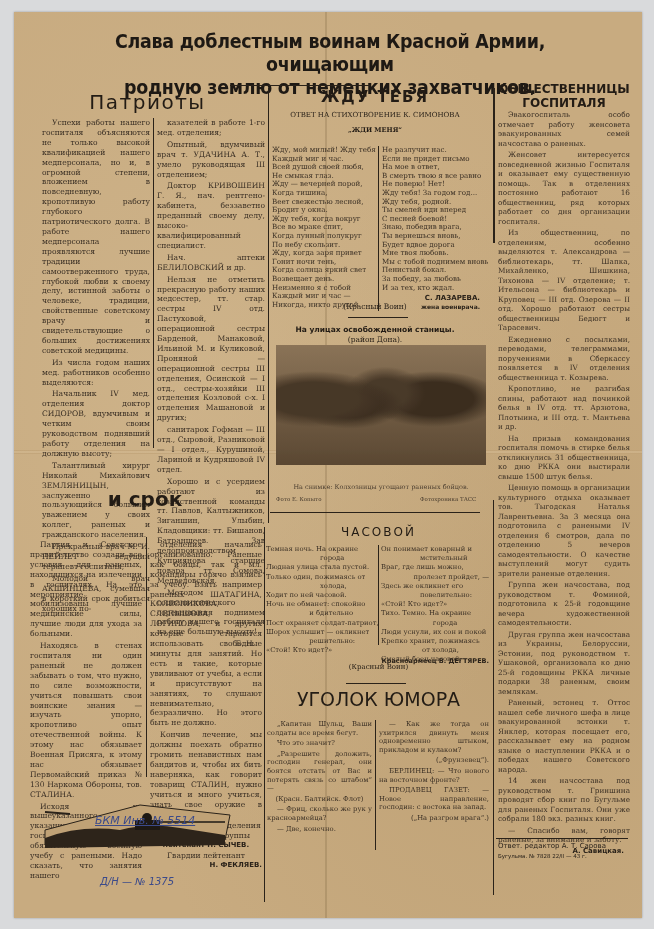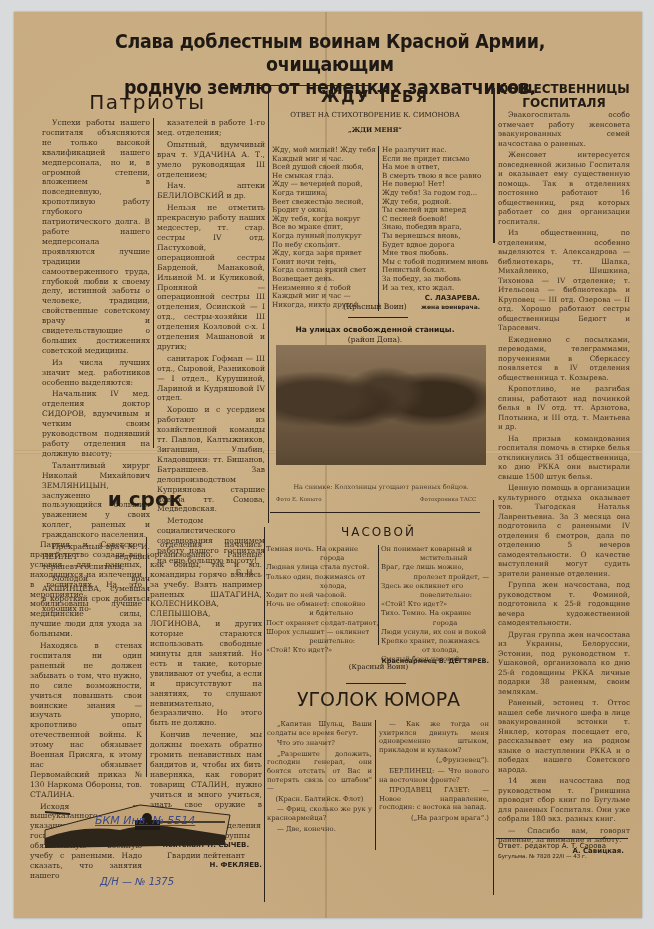--- a/index.html
+++ b/index.html
@@ -33,30 +33,31 @@
 
 <div class="headline">
   <div>Слава доблестным воинам Красной Армии, очищающим</div>
   <div>родную землю от немецких захватчиков.</div>
 </div>
 <div class="rule" style="left:230px;top:85px;width:140px;height:1px;"></div>
 
 <div class="sect-title t-big" style="left:40px;top:90px;width:215px;font-size:20px;letter-spacing:1.5px;">Патриоты</div>
 <div class="col" style="left:42px;top:118px;width:108px;">
   <p>Успехи работы нашего госпиталя объясняются не только высокой квалификацией нашего медперсонала, но и, в огромной степени, вложением в повседневную, кропотливую работу глубокого патриотического долга. В работе нашего медперсонала проявляются лучшие традиции самоотверженного труда, глубокой любви к своему делу, истинной заботы о человеке, традиции, свойственные советскому врачу и свидетельствующие о больших достижениях советской медицины.</p>
-  <p>Из числа лучших значит мед. работников особенно выделяются:</p>
+  <p>Из числа годом наших мед. работников особенно выделяются:</p>
   <p>Начальник IV мед. отделения доктор СИДОРОВ, вдумчивым и четким своим руководством поднявший работу отделения на должную высоту;</p>
   <p>Талантливый хирург Николай Михайлович ЗЕМЛЯНИЦЫН, заслуженно пользующийся большим уважением у своих коллег, раненых и гражданского населения.</p>
   <p>Прекрасный врач М. И. ПЕЙЛЕТ ведущий терапевт госпиталя;</p>
   <p>Молодой врач АКШИНЦЕВА, сумевшая в короткий срок добиться хороших по-</p>
 </div>
 <div class="rule" style="left:153px;top:118px;width:1px;height:330px;"></div>
 <div class="col" style="left:157px;top:118px;width:108px;">
   <p>казателей в работе 1-го мед. отделения;</p>
   <p>Опытный, вдумчивый врач т. УДАЧИНА А. Т., умело руководящая III отделением;</p>
+  <p>Доктор КРИВОШЕИН Г. Я., нач. рентгено-кабинета, беззаветно преданный своему делу, высоко-квалифицированный специалист.</p>
   <p>Нач. аптеки БЕЛИЛОВСКИЙ и др.</p>
   <p>Нельзя не отметить прекрасную работу наших медсестер, тт. стар. сестры IV отд. Пастуховой, операционной сестры Барденой, Манаковой, Ильиной М. и Куликовой, Проняной — операционной сестры III отделения, Осинской — I отд., сестры-хозяйки III отделения Козловой с-х. I отделения Машановой и других;</p>
   <p>санитарок Гофман — III отд., Сыровой, Разниковой — I отдел., Курушиной, Лариной и Кудряшовой IV отдел.</p>
   <p>Хорошо и с усердием работают из хозяйственной команды тт. Павлов, Калтыжников, Зиганшин, Улыбин, Кладовщики: тт. Бишанов, Батраншеев. Зав делопроизводством Куприянова старшие повара тт. Сомова, Медведовская.</p>
   <p>Методом социалистического соревнования поднимем работу нашего госпиталя на еще большую высоту!</p>
   <div style="text-align:right;padding-right:10px;">Б. Н.</div>
 </div>
 <div class="rule" style="left:268px;top:88px;width:1px;height:435px;"></div>
 
 <div class="sect-title" style="left:270px;top:88px;width:210px;font-family:'DejaVu Sans',sans-serif;font-weight:bold;font-size:15px;letter-spacing:2px;">ЖДУ ТЕБЯ</div>

